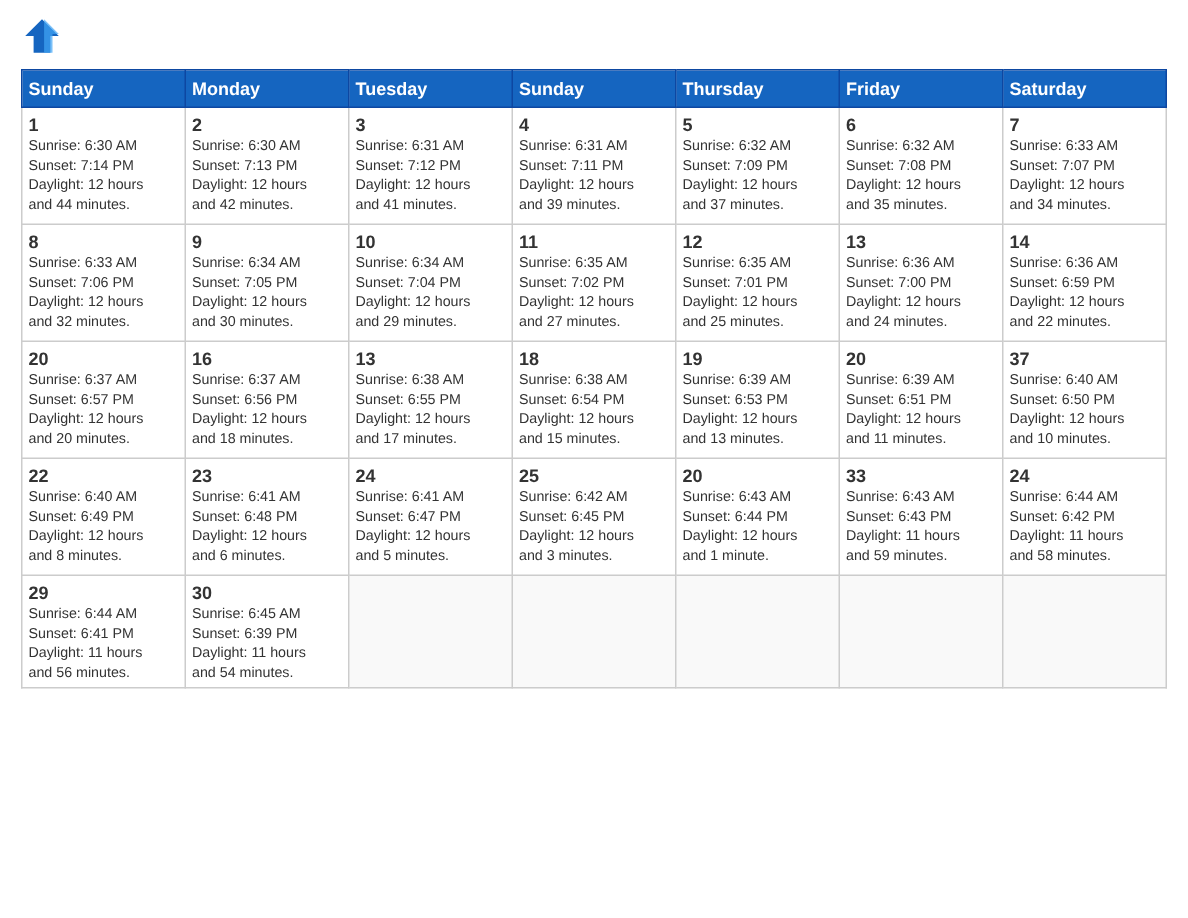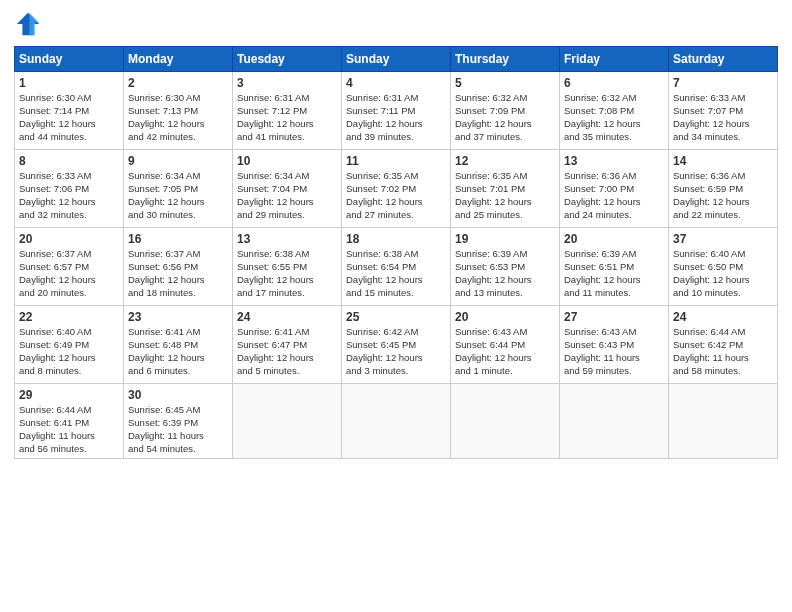--- a/index.html
+++ b/index.html
@@ -148,21 +148,21 @@
           <td><span class="day-num">19</span>Sunrise: 6:39 AM<br>Sunset: 6:53 PM<br>Daylight: 12 hours<br>and 13 minutes.<br></td>
           <td><span class="day-num">20</span>Sunrise: 6:39 AM<br>Sunset: 6:51 PM<br>Daylight: 12 hours<br>and 11 minutes.<br></td>
           <td><span class="day-num">37</span>Sunrise: 6:40 AM<br>Sunset: 6:50 PM<br>Daylight: 12 hours<br>and 10 minutes.<br></td>
         </tr>
         <tr>
           <td><span class="day-num">22</span>Sunrise: 6:40 AM<br>Sunset: 6:49 PM<br>Daylight: 12 hours<br>and 8 minutes.<br></td>
           <td><span class="day-num">23</span>Sunrise: 6:41 AM<br>Sunset: 6:48 PM<br>Daylight: 12 hours<br>and 6 minutes.<br></td>
           <td><span class="day-num">24</span>Sunrise: 6:41 AM<br>Sunset: 6:47 PM<br>Daylight: 12 hours<br>and 5 minutes.<br></td>
           <td><span class="day-num">25</span>Sunrise: 6:42 AM<br>Sunset: 6:45 PM<br>Daylight: 12 hours<br>and 3 minutes.<br></td>
           <td><span class="day-num">20</span>Sunrise: 6:43 AM<br>Sunset: 6:44 PM<br>Daylight: 12 hours<br>and 1 minute.<br></td>
-          <td><span class="day-num">27</span>Sunrise: 6:43 AM<br>Sunset: 6:43 PM<br>Daylight: 11 hours<br>and 59 minutes.<br></td>
+          <td><span class="day-num">33</span>Sunrise: 6:43 AM<br>Sunset: 6:43 PM<br>Daylight: 11 hours<br>and 59 minutes.<br></td>
           <td><span class="day-num">24</span>Sunrise: 6:44 AM<br>Sunset: 6:42 PM<br>Daylight: 11 hours<br>and 58 minutes.<br></td>
         </tr>
         <tr>
           <td><span class="day-num">29</span>Sunrise: 6:44 AM<br>Sunset: 6:41 PM<br>Daylight: 11 hours<br>and 56 minutes.<br></td>
           <td><span class="day-num">30</span>Sunrise: 6:45 AM<br>Sunset: 6:39 PM<br>Daylight: 11 hours<br>and 54 minutes.<br></td>
           <td class="empty"></td>
           <td class="empty"></td>
           <td class="empty"></td>
           <td class="empty"></td>
           <td class="empty"></td>

